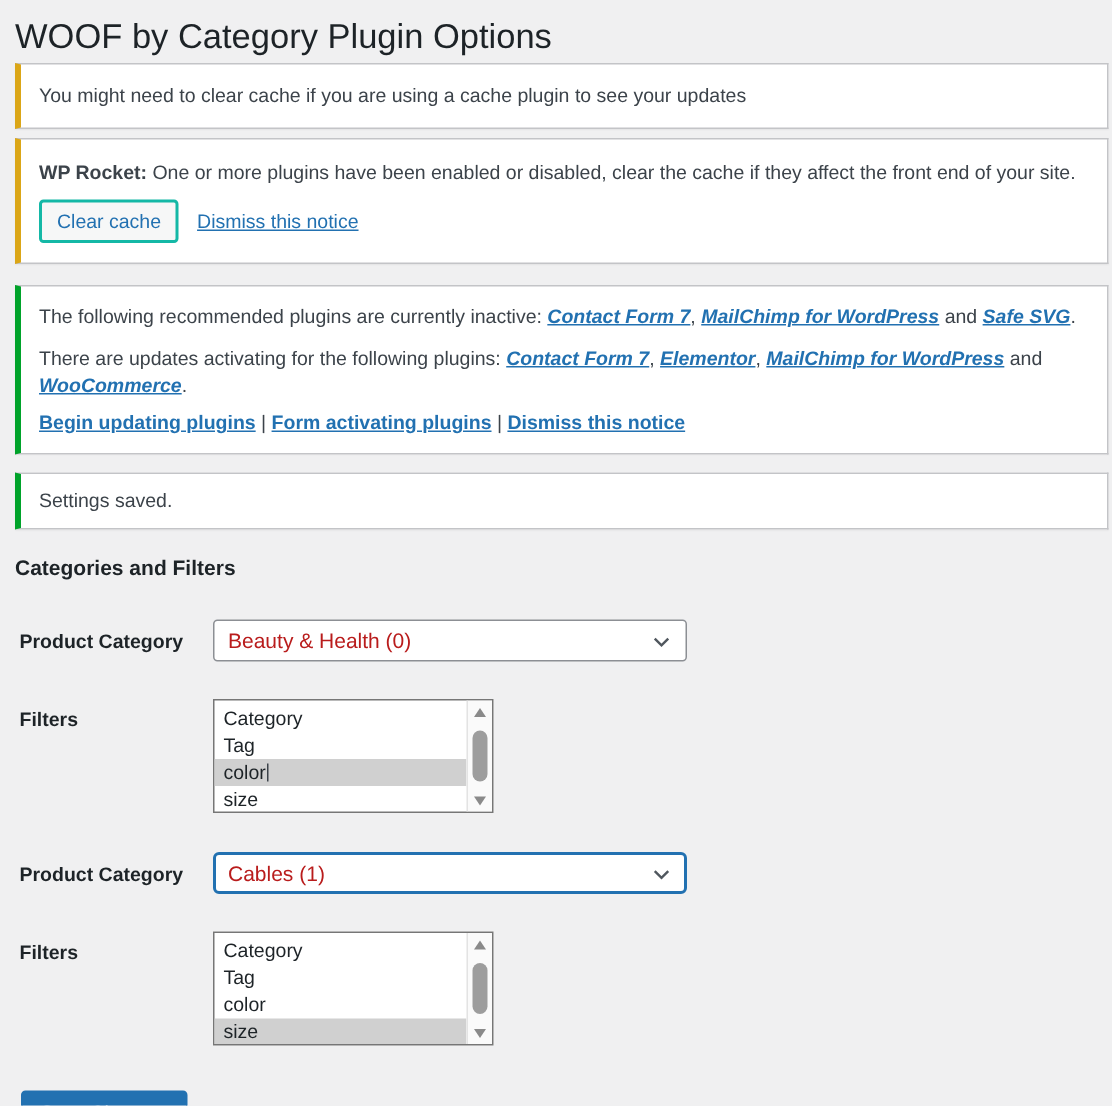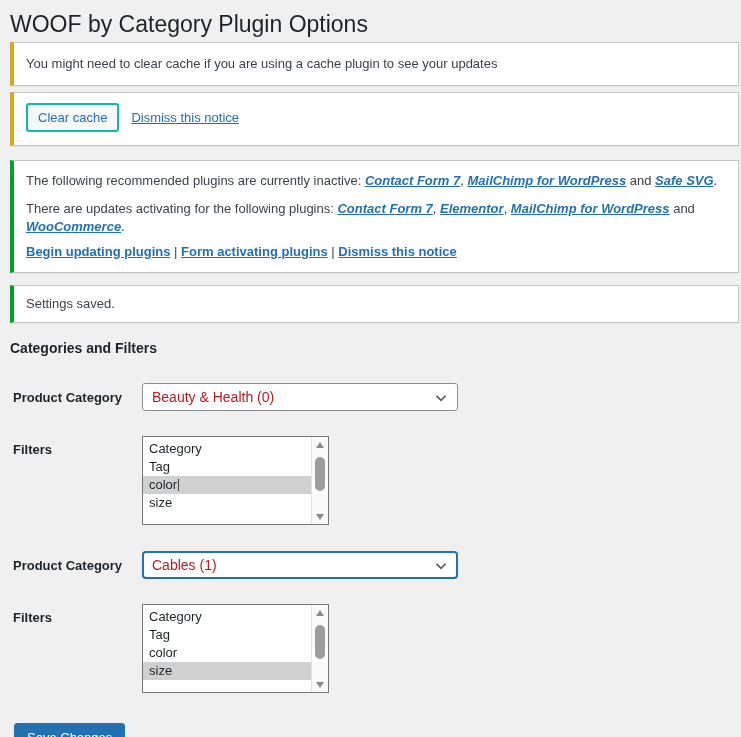--- a/index.html
+++ b/index.html
@@ -91,21 +91,21 @@
   }
   .select.focused {
     border: 2px solid #2271b1;
     border-radius: 4px;
     padding-left: 8px;
   }
   .select .chevron { position: absolute; right: 7px; top: 5px; }
   .select.focused .chevron { right: 6px; top: 4px; }
 
   .listbox {
-    width: 187px; height: 89px;
+    width: 187px; height: 76px;
     background: #fff;
     border: 1px solid #767676;
     display: flex;
     overflow: hidden;
   }
   .listbox .options { flex: 1 1 auto; padding-top: 3px; }
   .option {
     height: 18px; line-height: 18px;
     font-size: 13px; color: #1d2327;
     padding-left: 6px;
@@ -171,20 +171,21 @@
 
 <div class="wrap">
 
   <h1 class="page-title">WOOF by Category Plugin Options</h1>
 
   <div class="notice warning notice-cache">
     <p>You might need to clear cache if you are using a cache plugin to see your updates</p>
   </div>
 
   <div class="notice warning notice-wp-rocket">
+    <p><strong>WP Rocket:</strong><span> One or more plugins have been enabled or disabled, clear the cache if they affect the front end of your site.</span></p>
     <div class="rocket-actions">
       <button class="button">Clear cache</button>
       <a class="link">Dismiss this notice</a>
     </div>
   </div>
 
   <div class="notice success notice-plugins">
     <p><span>The following recommended plugins are currently inactive: </span><a class="plugin-link">Contact Form 7</a><span>, </span><a class="plugin-link">MailChimp for WordPress</a><span> and </span><a class="plugin-link">Safe SVG</a><span>.</span></p>
     <p><span>There are updates activating for the following plugins: </span><a class="plugin-link">Contact Form 7</a><span>, </span><a class="plugin-link">Elementor</a><span>, </span><a class="plugin-link">MailChimp for WordPress</a><span> and </span><a class="plugin-link">WooCommerce</a><span>.</span></p>
     <p class="actions-line"><a class="action-link">Begin updating plugins</a><span> | </span><a class="action-link">Form activating plugins</a><span> | </span><a class="action-link">Dismiss this notice</a></p>

